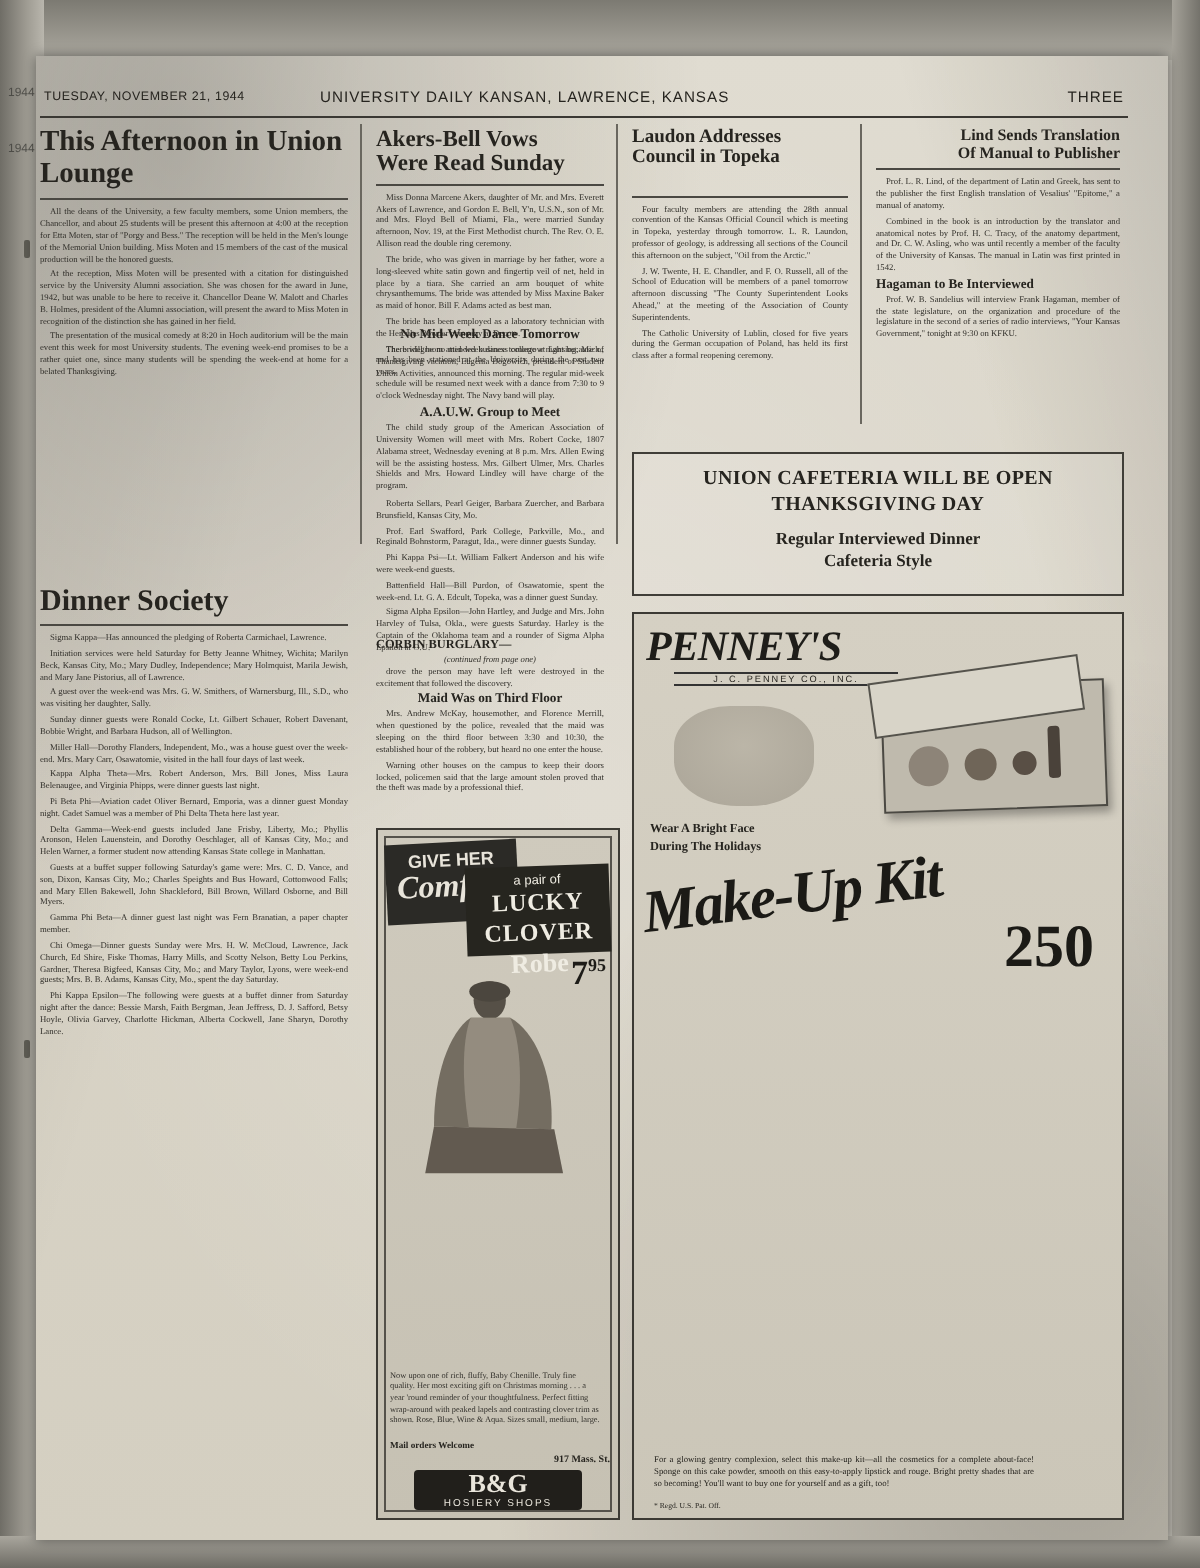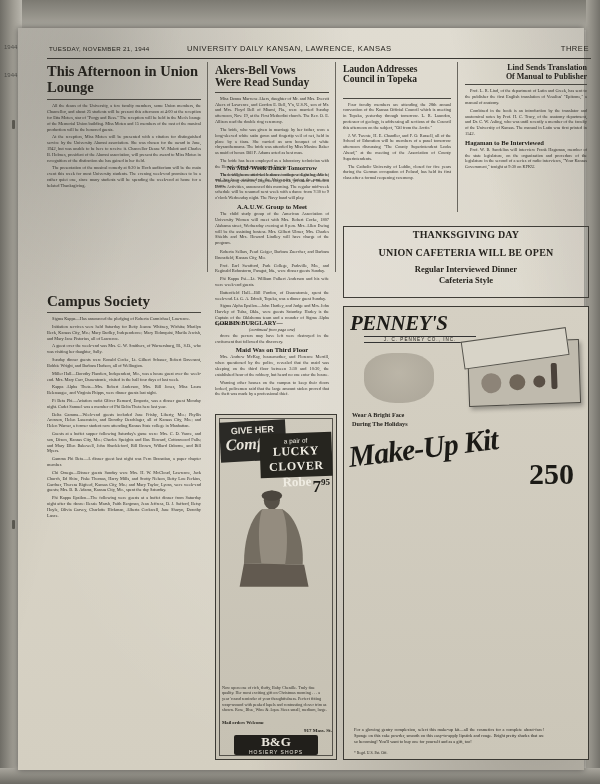--- a/index.html
+++ b/index.html
@@ -31,21 +31,21 @@
   .edgeT{position:absolute;left:0;top:0;width:600px;height:30px;
     background:linear-gradient(180deg,#7c7a72,#adaaa1);}
   .edgeB{position:absolute;left:0;bottom:0;width:600px;height:16px;
     background:linear-gradient(0deg,#6d6b64,#a9a69d);}
   .edgeR{position:absolute;right:0;top:0;width:14px;height:784px;
     background:linear-gradient(270deg,#74726b,#a5a299);}
 
   .cnr{position:absolute;font-size:6px;color:#3a3a36;opacity:.75;font-family:"Liberation Sans",sans-serif;}
 
   
-  .sheet{position:absolute;left:47px;top:44px;width:544px;height:716px;color:#26241f;}
+  .sheet{position:absolute;left:20px;top:44px;width:544px;height:716px;color:#26241f;}
 
   .masthead{position:absolute;left:0;top:0;width:544px;height:14px;border-bottom:1px solid #3a3833;}
   .mast-l{position:absolute;left:2px;top:1px;font-size:6.2px;letter-spacing:.3px;font-family:"Liberation Sans",sans-serif;}
   .mast-c{position:absolute;left:140px;top:0px;font-size:7.6px;letter-spacing:.5px;font-family:"Liberation Sans",sans-serif;}
   .mast-r{position:absolute;right:2px;top:0px;font-size:7.6px;letter-spacing:.5px;font-family:Liberation Sans, sans-serif;}
 
   .col{position:absolute;}
   .rule-v{position:absolute;width:1px;background:#6a675f;}
   .rule-h{position:absolute;height:1px;background:#4a4842;}
 
@@ -136,21 +136,21 @@
       <h1 class="hl hl-xl" style="margin-bottom:4px;">This Afternoon in Union Lounge</h1>
       <div class="rule-h" style="position:relative;width:154px;margin-bottom:3px;"></div>
       <div class="body" style="width:154px;">
         <p>All the deans of the University, a few faculty members, some Union members, the Chancellor, and about 25 students will be present this afternoon at 4:00 at the reception for Etta Moten, star of "Porgy and Bess." The reception will be held in the Men's lounge of the Memorial Union building. Miss Moten and 15 members of the cast of the musical production will be the honored guests.</p>
         <p>At the reception, Miss Moten will be presented with a citation for distinguished service by the University Alumni association. She was chosen for the award in June, 1942, but was unable to be here to receive it. Chancellor Deane W. Malott and Charles B. Holmes, president of the Alumni association, will present the award to Miss Moten in recognition of the distinction she has gained in her field.</p>
         <p>The presentation of the musical comedy at 8:20 in Hoch auditorium will be the main event this week for most University students. The evening week-end promises to be a rather quiet one, since many students will be spending the week-end at home for a belated Thanksgiving.</p>
       </div>
     </div>
 
     <div class="col" style="left:0;top:249px;width:154px;">
-      <h1 class="hl hl-l" style="font-size:15px;">Campus Society</h1>
+      <h1 class="hl hl-l" style="font-size:15px;">Dinner Society</h1>
       <div class="rule-h" style="position:relative;width:154px;margin:3px 0 3px 0;"></div>
       <div class="body" style="width:154px;">
         <p>Sigma Kappa—Has announced the pledging of Roberta Carmichael, Lawrence.</p>
         <p>Initiation services were held Saturday for Betty Jeanne Whitney, Wichita; Marilyn Beck, Kansas City, Mo.; Mary Dudley, Independence; Mary Holmquist, Marila Jewish, and Mary Jane Pistorius, all of Lawrence.</p>
         <p>A guest over the week-end was Mrs. G. W. Smithers, of Warnersburg, Ill., S.D., who was visiting her daughter, Sally.</p>
         <p>Sunday dinner guests were Ronald Cocke, Lt. Gilbert Schauer, Robert Davenant, Bobbie Wright, and Barbara Hudson, all of Wellington.</p>
         <p>Miller Hall—Dorothy Flanders, Independent, Mo., was a house guest over the week-end. Mrs. Mary Carr, Osawatomie, visited in the hall four days of last week.</p>
         <p>Kappa Alpha Theta—Mrs. Robert Anderson, Mrs. Bill Jones, Miss Laura Belenaugee, and Virginia Phipps, were dinner guests last night.</p>
         <p>Pi Beta Phi—Aviation cadet Oliver Bernard, Emporia, was a dinner guest Monday night. Cadet Samuel was a member of Phi Delta Theta here last year.</p>
         <p>Delta Gamma—Week-end guests included Jane Frisby, Liberty, Mo.; Phyllis Aronson, Helen Lauenstein, and Dorothy Oeschlager, all of Kansas City, Mo.; and Helen Warner, a former student now attending Kansas State college in Manhattan.</p>
@@ -224,22 +224,22 @@
         <p>Prof. L. R. Lind, of the department of Latin and Greek, has sent to the publisher the first English translation of Vesalius' "Epitome," a manual of anatomy.</p>
         <p>Combined in the book is an introduction by the translator and anatomical notes by Prof. H. C. Tracy, of the anatomy department, and Dr. C. W. Asling, who was until recently a member of the faculty of the University of Kansas. The manual in Latin was first printed in 1542.</p>
       </div>
       <div class="sub" style="text-align:left;">Hagaman to Be Interviewed</div>
       <div class="body">
           <p>Prof. W. B. Sandelius will interview Frank Hagaman, member of the state legislature, on the organization and procedure of the legislature in the second of a series of radio interviews, "Your Kansas Government," tonight at 9:30 on KFKU.</p>
         </div>
     </div>
 
     <div class="banner" style="left:296px;top:182px;width:244px;height:70px;">
+      <div class="b1">UNION CAFETERIA WILL BE OPEN</div>
       <div class="b1" style="margin-top:2px;">THANKSGIVING DAY</div>
-      <div class="b1">UNION CAFETERIA WILL BE OPEN</div>
       <div class="b2">Regular Interviewed Dinner</div>
       <div class="b3">Cafeteria Style</div>
     </div>
 
     <div class="ad-pen" style="left:296px;top:262px;width:244px;height:452px;">
       <div class="penlogo">
         <div class="p1">PENNEY'S</div>
         <div class="p2">J. C. PENNEY CO., INC.</div>
       </div>
 

